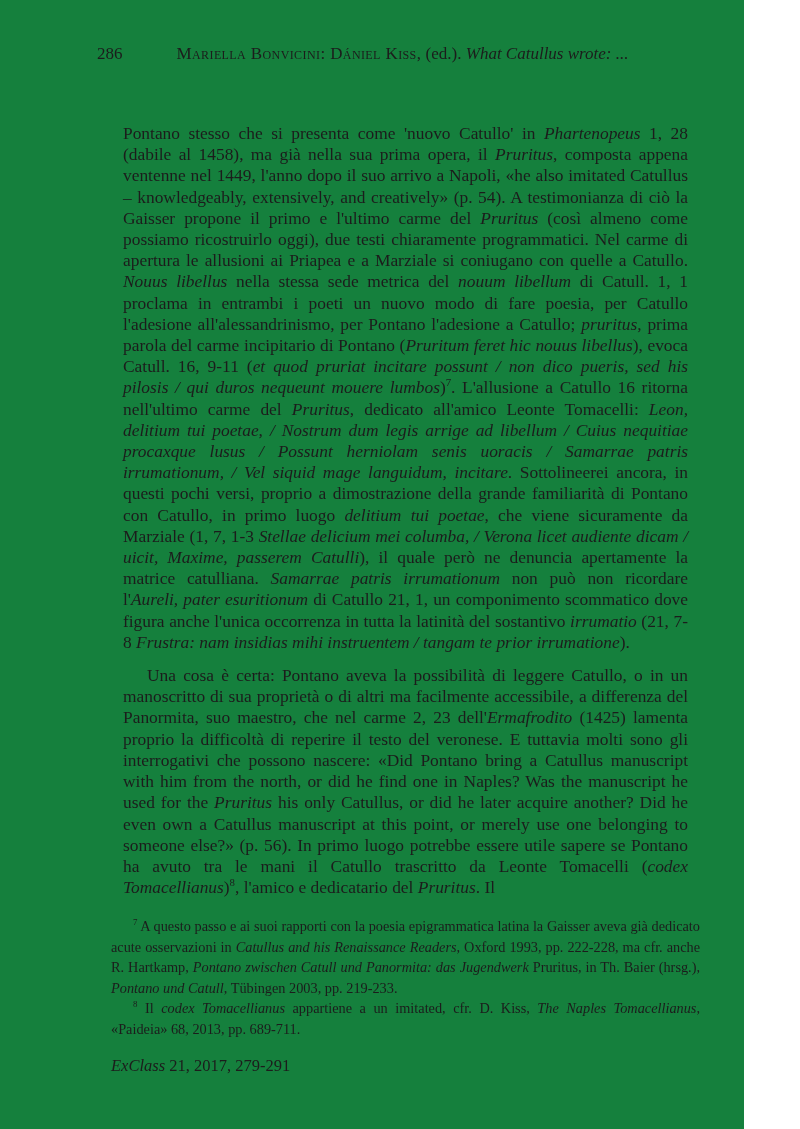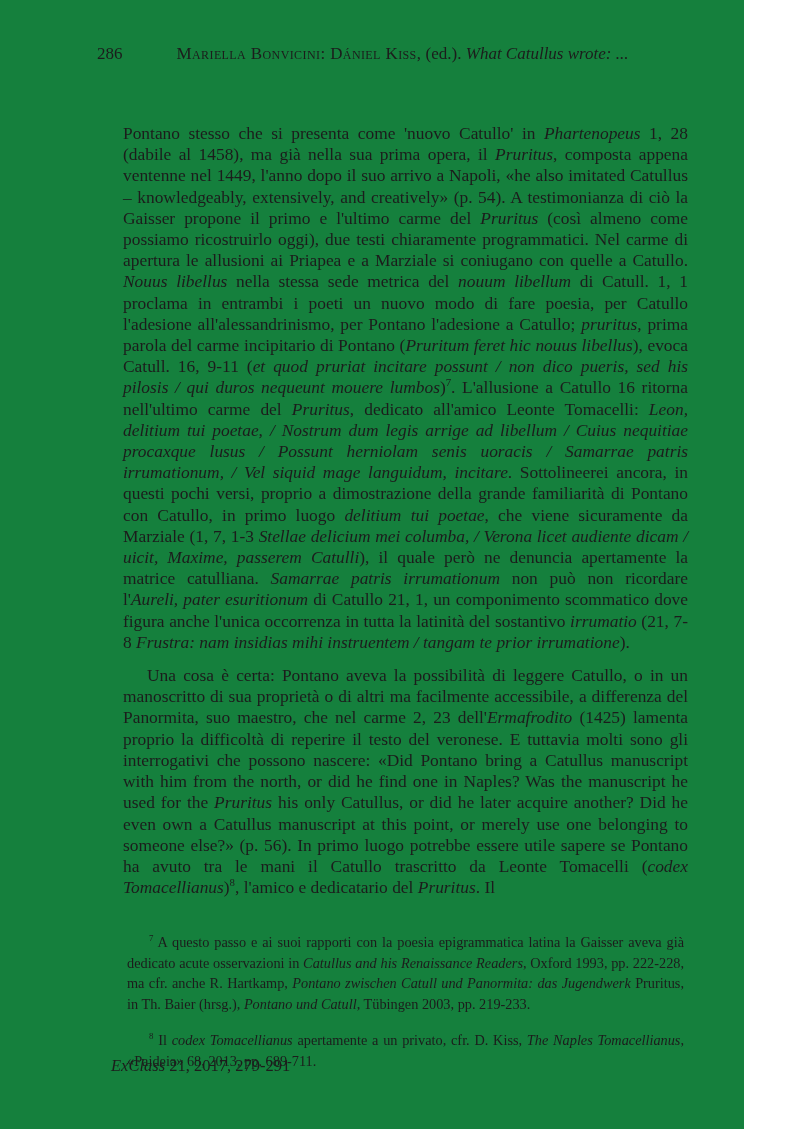--- a/index.html
+++ b/index.html
@@ -49,21 +49,21 @@
     text-align: justify;
   }
   .para.indented { text-indent: 24px; }
   .footnotes {
     position: absolute;
     top: 916px;
     left: 111px;
     width: 589px;
   }
   .footnote {
-    margin: 16px;
+    margin: 0;
     font-size: 14.3px;
     line-height: 20.5px;
     text-align: justify;
     text-indent: 22px;
   }
   .page-footer {
     position: absolute;
     top: 1056px;
     left: 111px;
     font-size: 16.5px;
@@ -79,20 +79,20 @@
     <span class="page-number">286</span><span><span class="sc">Mariella Bonvicini: Dániel Kiss,</span><span> (ed.). </span><span class="i">What Catullus wrote: ...</span></span>
   </div>
 
   <div class="main-text">
     <p class="para"><span>Pontano stesso che si presenta come 'nuovo Catullo' in </span><span class="i">Phartenopeus</span><span> 1, 28 (dabile al 1458), ma già nella sua prima opera, il </span><span class="i">Pruritus</span><span>, composta appena ventenne nel 1449, l'anno dopo il suo arrivo a Napoli, «he also imitated Catullus – knowledgeably, extensively, and creatively» (p. 54). A testimonianza di ciò la Gaisser propone il primo e l'ultimo carme del </span><span class="i">Pruritus</span><span> (così almeno come possiamo ricostruirlo oggi), due testi chiaramente programmatici. Nel carme di apertura le allusioni ai Priapea e a Marziale si coniugano con quelle a Catullo. </span><span class="i">Nouus libellus</span><span> nella stessa sede metrica del </span><span class="i">nouum libellum</span><span> di Catull. 1, 1 proclama in entrambi i poeti un nuovo modo di fare poesia, per Catullo l'adesione all'alessandrinismo, per Pontano l'adesione a Catullo; </span><span class="i">pruritus</span><span>, prima parola del carme incipitario di Pontano (</span><span class="i">Pruritum feret hic nouus libellus</span><span>), evoca Catull. 16, 9-11 (</span><span class="i">et quod pruriat incitare possunt / non dico pueris, sed his pilosis / qui duros nequeunt mouere lumbos</span><span>)</span><sup>7</sup><span>. L'allusione a Catullo 16 ritorna nell'ultimo carme del </span><span class="i">Pruritus</span><span>, dedicato all'amico Leonte Tomacelli: </span><span class="i">Leon, delitium tui poetae, / Nostrum dum legis arrige ad libellum / Cuius nequitiae procaxque lusus / Possunt herniolam senis uoracis / Samarrae patris irrumationum, / Vel siquid mage languidum, incitare</span><span>. Sottolineerei ancora, in questi pochi versi, proprio a dimostrazione della grande familiarità di Pontano con Catullo, in primo luogo </span><span class="i">delitium tui poetae</span><span>, che viene sicuramente da Marziale (1, 7, 1-3 </span><span class="i">Stellae delicium mei columba, / Verona licet audiente dicam / uicit, Maxime, passerem Catulli</span><span>), il quale però ne denuncia apertamente la matrice catulliana. </span><span class="i">Samarrae patris irrumationum</span><span> non può non ricordare l'</span><span class="i">Aureli, pater esuritionum</span><span> di Catullo 21, 1, un componimento scommatico dove figura anche l'unica occorrenza in tutta la latinità del sostantivo </span><span class="i">irrumatio</span><span> (21, 7-8 </span><span class="i">Frustra: nam insidias mihi instruentem / tangam te prior irrumatione</span><span>).</span></p>
     <p class="para indented"><span>Una cosa è certa: Pontano aveva la possibilità di leggere Catullo, o in un manoscritto di sua proprietà o di altri ma facilmente accessibile, a differenza del Panormita, suo maestro, che nel carme 2, 23 dell'</span><span class="i">Ermafrodito</span><span> (1425) lamenta proprio la difficoltà di reperire il testo del veronese. E tuttavia molti sono gli interrogativi che possono nascere: «Did Pontano bring a Catullus manuscript with him from the north, or did he find one in Naples? Was the manuscript he used for the </span><span class="i">Pruritus</span><span> his only Catullus, or did he later acquire another? Did he even own a Catullus manuscript at this point, or merely use one belonging to someone else?» (p. 56). In primo luogo potrebbe essere utile sapere se Pontano ha avuto tra le mani il Catullo trascritto da Leonte Tomacelli (</span><span class="i">codex Tomacellianus</span><span>)</span><sup>8</sup><span>, l'amico e dedicatario del </span><span class="i">Pruritus</span><span>. Il</span></p>
   </div>
 
   <div class="footnotes">
     <p class="footnote"><sup>7</sup><span> A questo passo e ai suoi rapporti con la poesia epigrammatica latina la Gaisser aveva già dedicato acute osservazioni in </span><span class="i">Catullus and his Renaissance Readers</span><span>, Oxford 1993, pp. 222-228, ma cfr. anche R. Hartkamp, </span><span class="i">Pontano zwischen Catull und Panormita: das Jugendwerk</span><span> Pruritus, in Th. Baier (hrsg.), </span><span class="i">Pontano und Catull</span><span>, Tübingen 2003, pp. 219-233.</span></p>
-    <p class="footnote"><sup>8</sup><span> Il </span><span class="i">codex Tomacellianus</span><span> apertamente a un privato, cfr. D. Kiss, </span><span class="i">The Naples Tomacellianus</span><span>, «Paideia» 68, 2013, pp. 689-711.</span></p>
+    <p class="footnote"><sup>8</sup><span> Il </span><span class="i">codex Tomacellianus</span><span> appartiene a un imitated, cfr. D. Kiss, </span><span class="i">The Naples Tomacellianus</span><span>, «Paideia» 68, 2013, pp. 689-711.</span></p>
   </div>
 
   <div class="page-footer">
     <span><span class="i">ExClass</span><span> 21, 2017, 279-291</span></span>
   </div>
 
 </div>
 
 </body></html>

